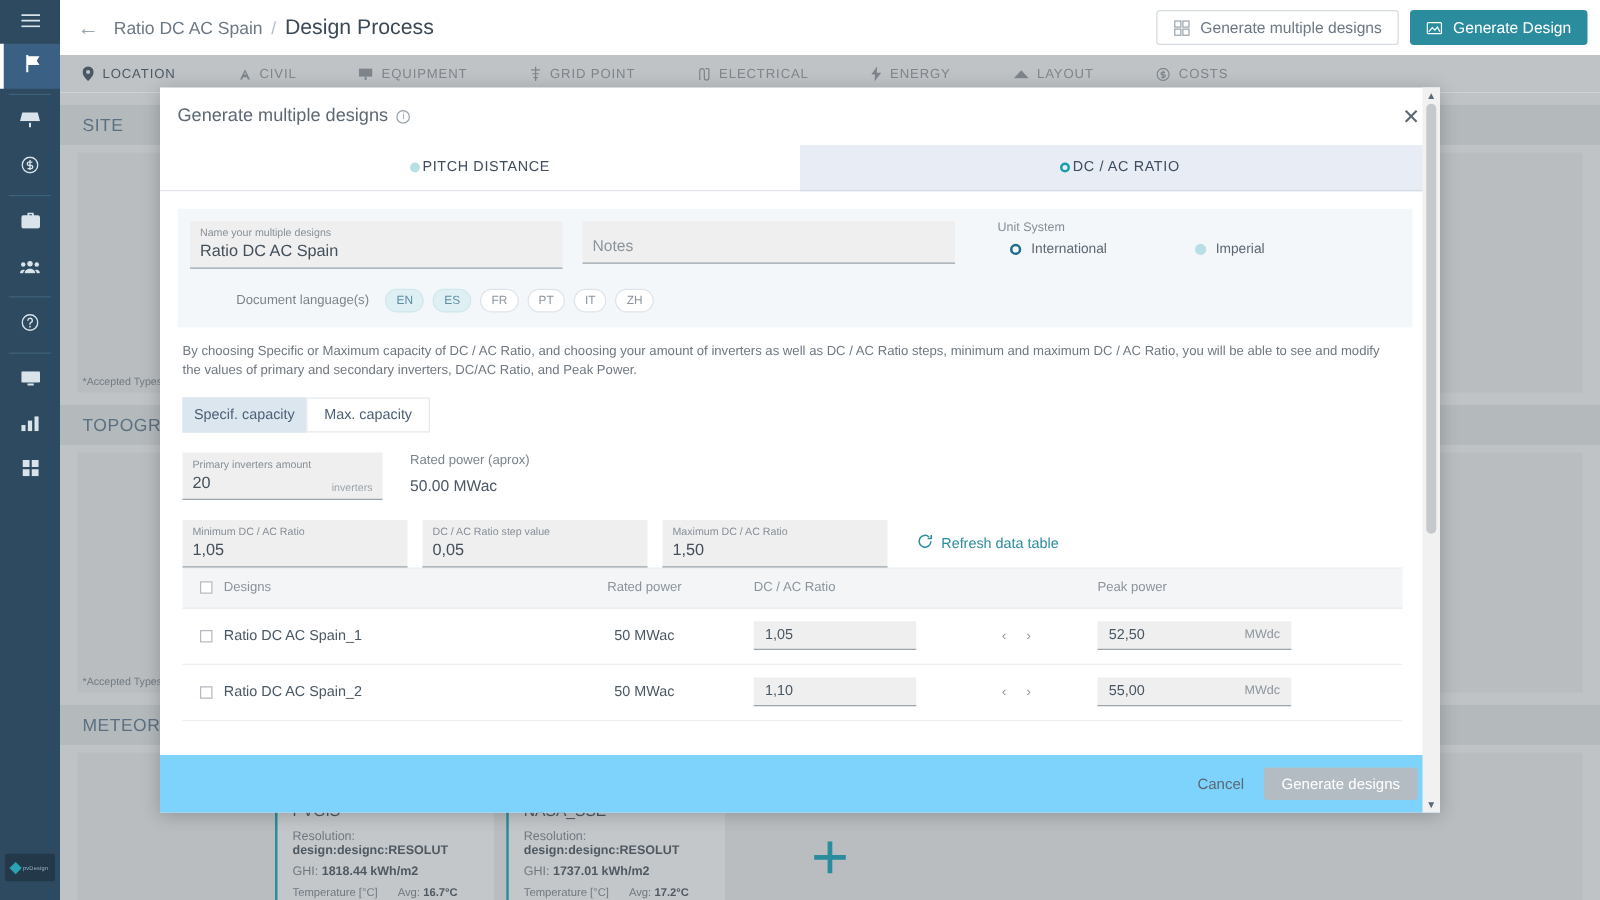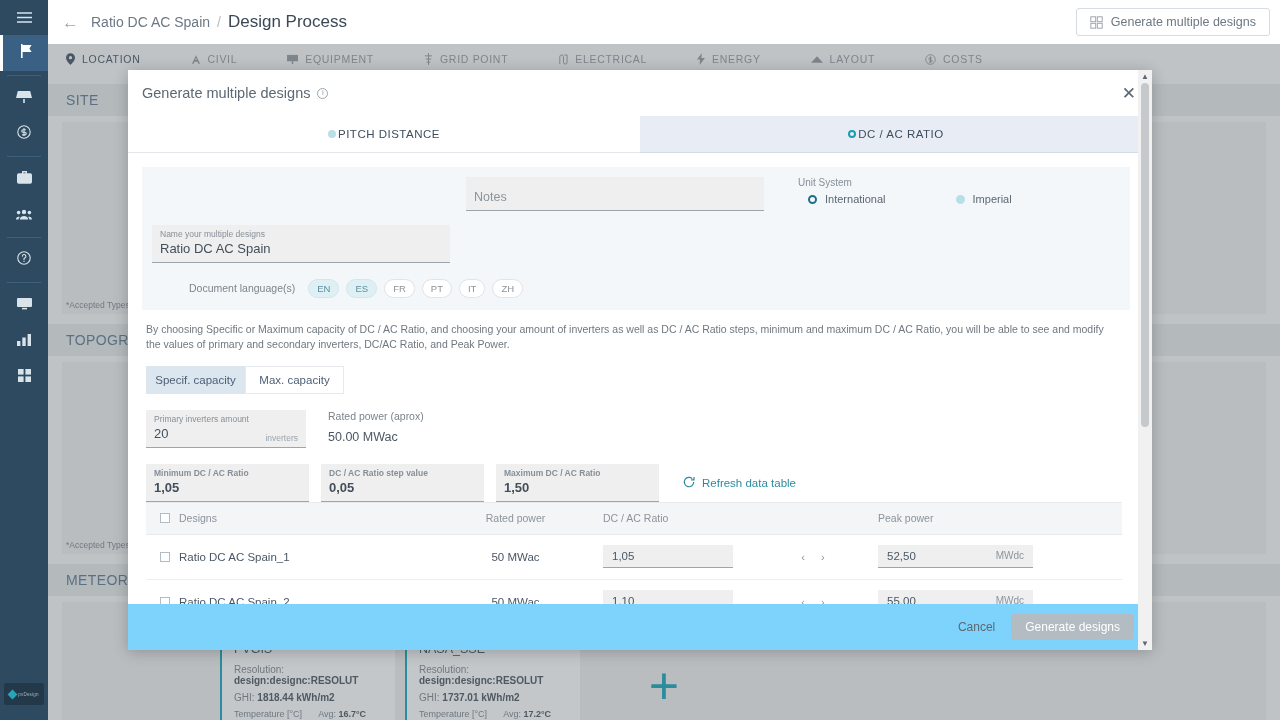--- a/index.html
+++ b/index.html
@@ -133,21 +133,21 @@
 
   .row1 { display: flex; align-items: flex-start; gap: 16px; }
   .field {
     background: #efefef; border-bottom: 1px solid #9aa5ad;
     padding: 4px 8px 3px 8px; position: relative;
   }
   .field-label { font-size: 8.5px; color: #868f98; line-height: 1.2; }
   .field-value { font-size: 13px; color: #434f5b; line-height: 1.5; }
   .field-placeholder { font-size: 12.5px; color: #8b949c; line-height: 1.5; }
   .field-suffix { position: absolute; right: 8px; bottom: 4px; font-size: 8.5px; color: #9aa5ad; }
-  .f-name { width: 298px; margin-top: 48px; }
+  .f-name { width: 298px; }
   .f-notes { width: 298px; padding-top: 11px; padding-bottom: 3px; }
 
   .unitsys { margin-left: 18px; }
   .unitsys-label { font-size: 10px; color: #868f98; margin-bottom: 5px; }
   .unitsys-opts { display: flex; gap: 70px; padding-left: 10px; }
   .opt { display: flex; align-items: center; gap: 8px; font-size: 11px; color: #5c6873; }
   .o-ring { width: 9px; height: 9px; border-radius: 50%; border: 2.5px solid #1f6f8b; }
   .o-fill { width: 9px; height: 9px; border-radius: 50%; background: #b9dfe6; }
 
   .langs { display: flex; align-items: center; gap: 7px; margin-top: 16px; padding-left: 4px; }
@@ -167,21 +167,21 @@
     font-size: 11.5px; color: #4c5f75; border: 1px solid #e6eaee; background: #fff;
   }
   .captab.sel { background: #dbe6ef; border-color: #dbe6ef; }
 
   .invrow { display: flex; align-items: flex-start; margin: 16px 0 0 4px; gap: 22px; }
   .f-inv { width: 160px; }
   .rated-label { font-size: 10.5px; color: #7b848c; }
   .rated-val { font-size: 12.5px; color: #4a5764; margin-top: 8px; }
 
   .ratiorow { display: flex; align-items: center; margin: 16px 0 0 4px; gap: 12px; }
-  .f-ratio { width: 163px; font-weight: bold; }
+  .f-ratio { width: 180px; }
   .refresh { display: flex; align-items: center; gap: 7px; font-size: 11.5px; color: #2b8c9e; margin-left: 12px; }
 
   .dtitle { font-size: 11.5px; color: #3f4a55; font-weight: bold; margin: 22px 0 10px 4px; }
 
   .table { margin: 0 0 0 4px; width: 976px; border-top: 1px solid #e8ebee; }
   .thead {
     display: flex; align-items: center; height: 32px; background: #f3f5f7;
     font-size: 10.5px; color: #8b949c; border-bottom: 1px solid #e8ebee;
   }
   .trow {
@@ -293,20 +293,29 @@
         <span>
           <svg class="gicon" viewBox="0 0 16 16" fill="none" stroke="#9aa5ad" stroke-width="1.2">
             <rect x="1" y="1" width="6" height="6"></rect>
               <rect x="9" y="1" width="6" height="6"></rect>
             <rect x="1" y="9" width="6" height="6"></rect>
               <rect x="9" y="9" width="6" height="6"></rect>
           </svg>
         </span>
         <span>Generate multiple designs</span>
       </div>
+      <div class="btn-primary">
+        <span>
+          <svg class="gicon" viewBox="0 0 16 16" fill="none" stroke="#ffffff" stroke-width="1.2">
+            <rect x="1" y="2.5" width="14" height="11" rx="1"></rect>
+            <path d="M2.5 11.5 L6 7.5 L8.5 10 L11 7 L13.5 11.5"></path>
+          </svg>
+        </span>
+        <span>Generate Design</span>
+      </div>
     </div>
   </div>
 
   <div class="navtabs">
     <div class="navtab active">
       <span>
         <svg width="9" height="12" viewBox="0 0 10 13" fill="#4a5764">
             <path d="M5 0C2.2 0 0 2.2 0 5c0 3.7 5 8 5 8s5-4.3 5-8c0-2.8-2.2-5-5-5zm0 6.8A1.8 1.8 0 1 1 5 3.2a1.8 1.8 0 0 1 0 3.6z"></path>
           </svg>
       </span>

